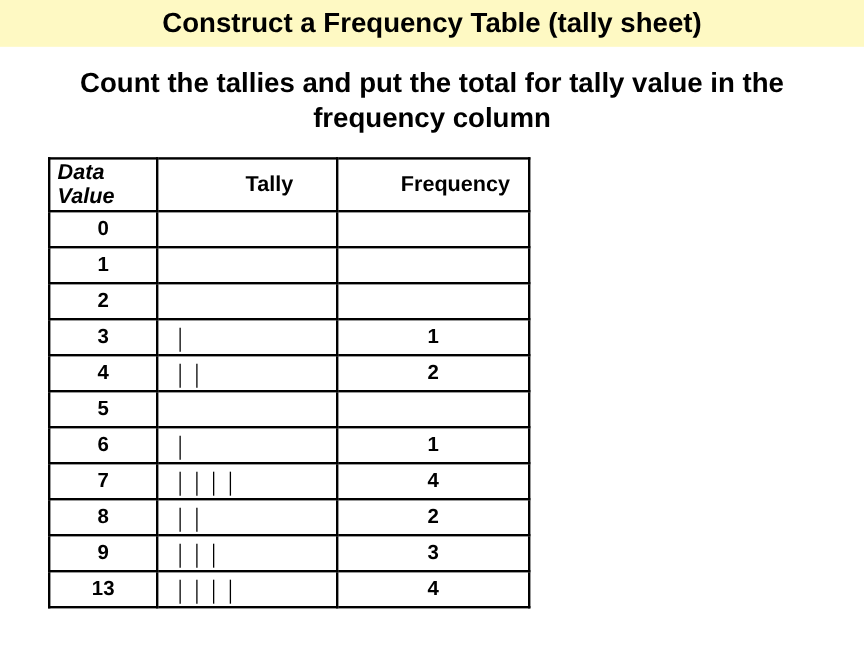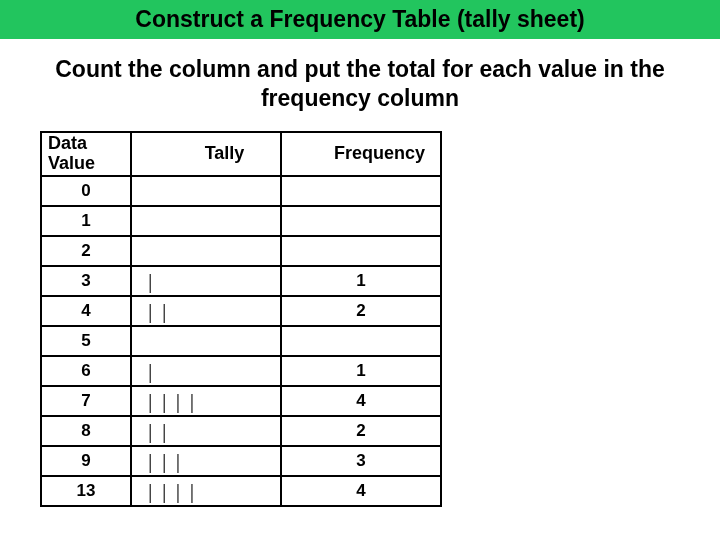--- a/index.html
+++ b/index.html
@@ -8,21 +8,21 @@
     padding: 0;
     width: 720px;
     height: 540px;
     background: #fff;
     font-family: Arial, Helvetica, sans-serif;
     color: #000;
     overflow: hidden;
   }
   .title-bar {
     width: 100%;
-    background: #22c55e;
+    background: #fef9c3;
     padding: 6px 0 6px 0;
     text-align: center;
     font-weight: bold;
     font-size: 23px;
   }
   .subtitle {
     text-align: center;
     font-weight: bold;
     font-size: 23px;
     padding: 16px 20px 18px 20px;
@@ -42,21 +42,21 @@
     vertical-align: middle;
   }
   table.freq th {
     font-weight: bold;
     font-size: 18px;
     text-align: center;
     height: 44px;
     line-height: 1.1;
     padding-left: 37px;
   }
-  table.freq th.dv { text-align: left; padding-left: 6px; }
+  table.freq th.dv { text-align: left; padding-left: 6px; font-style: italic; }
   col.c1 { width: 90px; }
   col.c2 { width: 150px; }
   col.c3 { width: 160px; }
   table.freq td {
     height: 30px;
     font-size: 17px;
     text-align: center;
     font-weight: bold;
   }
   table.freq td.tally-cell {
@@ -69,21 +69,21 @@
   }
   table.freq td.freq-cell {
     font-weight: bold;
   }
 </style>
 </head>
 <body>
 
 <div class="title-bar">Construct a Frequency Table (tally sheet)</div>
 
-<div class="subtitle">Count the column and put the total for each value in the frequency column</div>
+<div class="subtitle">Count the tallies and put the total for tally value in the frequency column</div>
 
 <div class="table-wrap">
   <table class="freq">
     <colgroup>
         <col class="c1">
         <col class="c2">
         <col class="c3">
       </colgroup>
     <thead>
       <tr>

